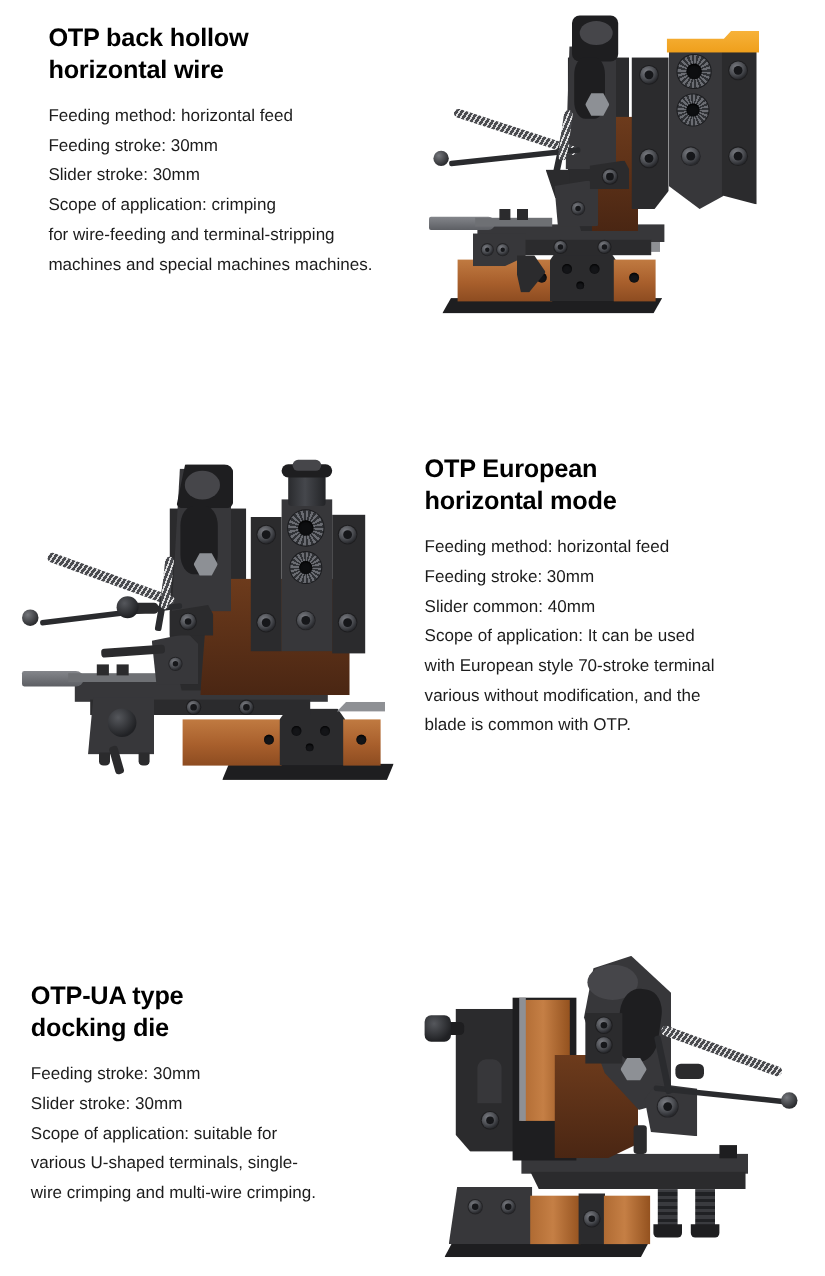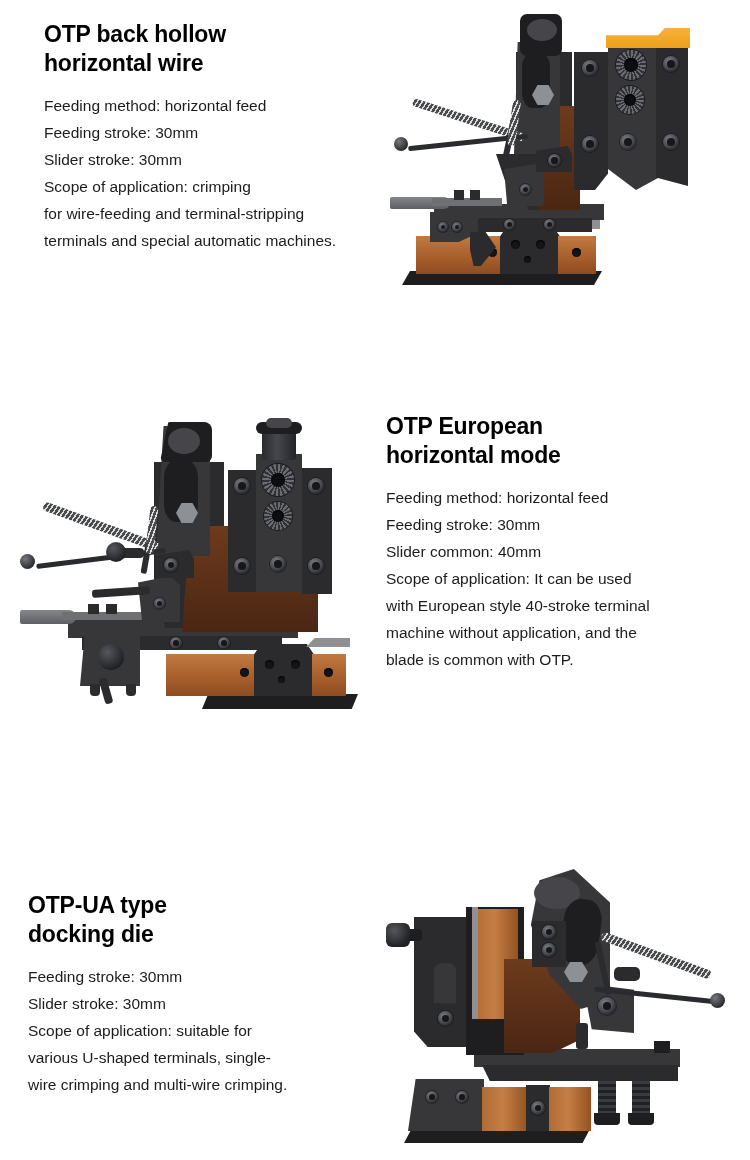--- a/index.html
+++ b/index.html
@@ -122,21 +122,21 @@
 
   <div class="text-block" style="left:44px; top:20px; width:330px;">
     <div class="title">OTP back hollow
 horizontal wire</div>
     <div class="specs">
       <div class="spec-line">Feeding method: horizontal feed</div>
       <div class="spec-line">Feeding stroke: 30mm</div>
       <div class="spec-line">Slider stroke: 30mm</div>
       <div class="spec-line">Scope of application: crimping</div>
       <div class="spec-line">for wire-feeding and terminal-stripping</div>
-      <div class="spec-line">terminals and special automatic machines.</div>
+      <div class="spec-line">machines and special machines machines.</div>
     </div>
   </div>
 
   <div class="machine" style="left:386px; top:8px; width:330px; height:300px;">
 
     <div class="blk3" style="left:16px; top:263px; width:200px; height:14px; clip-path:polygon(4% 0,100% 0,96% 100%,0 100%);"></div>
 
     <div class="cop" style="left:30px; top:228px; width:86px; height:38px;"></div>
     <div class="blk" style="left:114px; top:218px; width:60px; height:48px; clip-path:polygon(12% 0,88% 0,100% 22%,100% 100%,0 100%,0 22%);"></div>
     <div class="hole" style="left:125px; top:232px; width:9px; height:9px;"></div>
@@ -204,22 +204,22 @@
 <div class="section" style="top:380px;left:0;height:400px;">
 
   <div class="text-block" style="left:386px; top:32px; width:350px;">
     <div class="title">OTP European
 horizontal mode</div>
     <div class="specs">
       <div class="spec-line">Feeding method: horizontal feed</div>
       <div class="spec-line">Feeding stroke: 30mm</div>
       <div class="spec-line">Slider common: 40mm</div>
       <div class="spec-line">Scope of application: It can be used</div>
-      <div class="spec-line">with European style 40-stroke terminal</div>
-      <div class="spec-line">machine without application, and the</div>
+      <div class="spec-line">with European style 70-stroke terminal</div>
+      <div class="spec-line">various without modification, and the</div>
       <div class="spec-line">blade is common with OTP.</div>
     </div>
   </div>
 
   <div class="machine" style="left:6px; top:26px; width:350px; height:320px;">
 
     <div class="blk3" style="left:196px; top:288px; width:156px; height:15px; clip-path:polygon(4% 0,100% 0,96% 100%,0 100%);"></div>
 
     <div class="cop" style="left:160px; top:248px; width:90px; height:42px;"></div>
     <div class="blk" style="left:248px; top:238px; width:60px; height:52px; clip-path:polygon(12% 0,88% 0,100% 20%,100% 100%,0 100%,0 20%);"></div>

